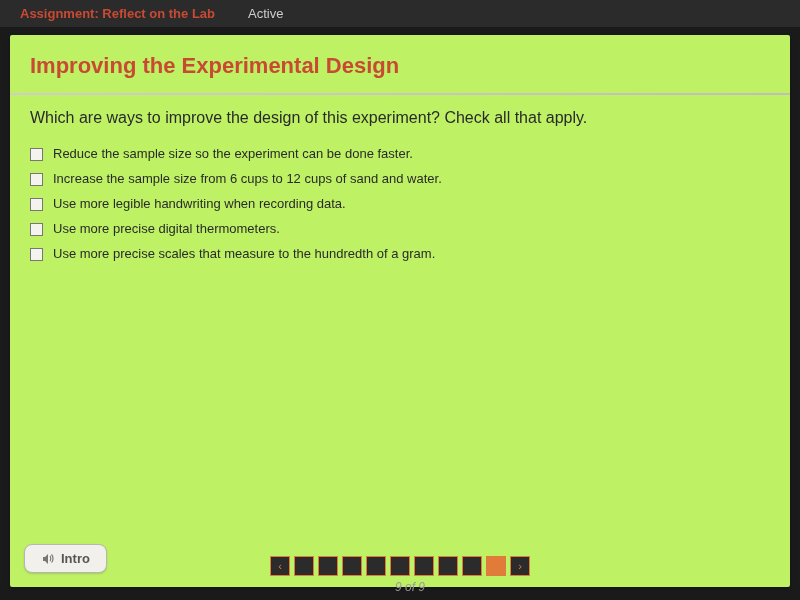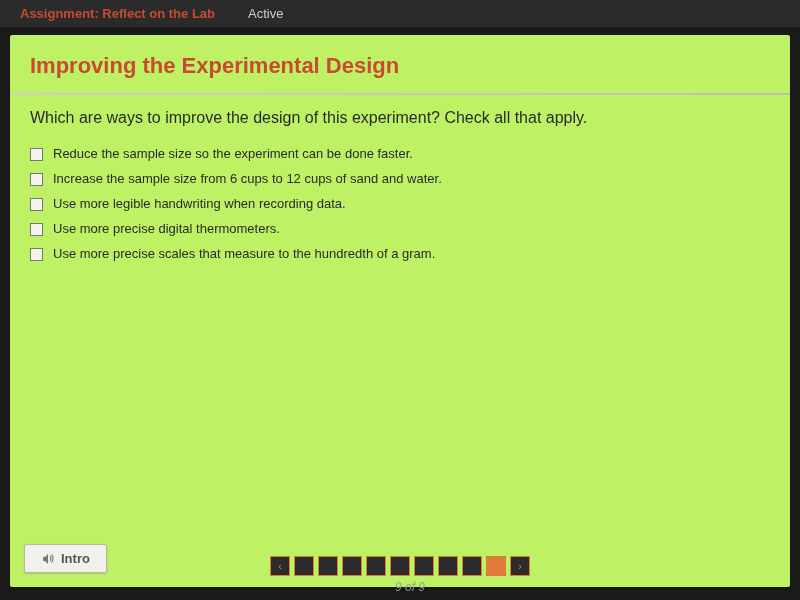--- a/index.html
+++ b/index.html
@@ -70,21 +70,21 @@
     position: absolute;
     bottom: 14px;
     left: 14px;
     right: 14px;
     display: flex;
     justify-content: space-between;
   }
   .btn {
     background: #f2f0ea;
     border: 1px solid #b8b6b0;
-    border-radius: 2px;
+    border-radius: 8px;
     padding: 6px 16px;
     font-size: 13px;
     font-weight: bold;
     color: #555;
     display: flex;
     align-items: center;
     gap: 6px;
     cursor: pointer;
     box-shadow: 0 1px 2px rgba(0,0,0,0.15);
   }

